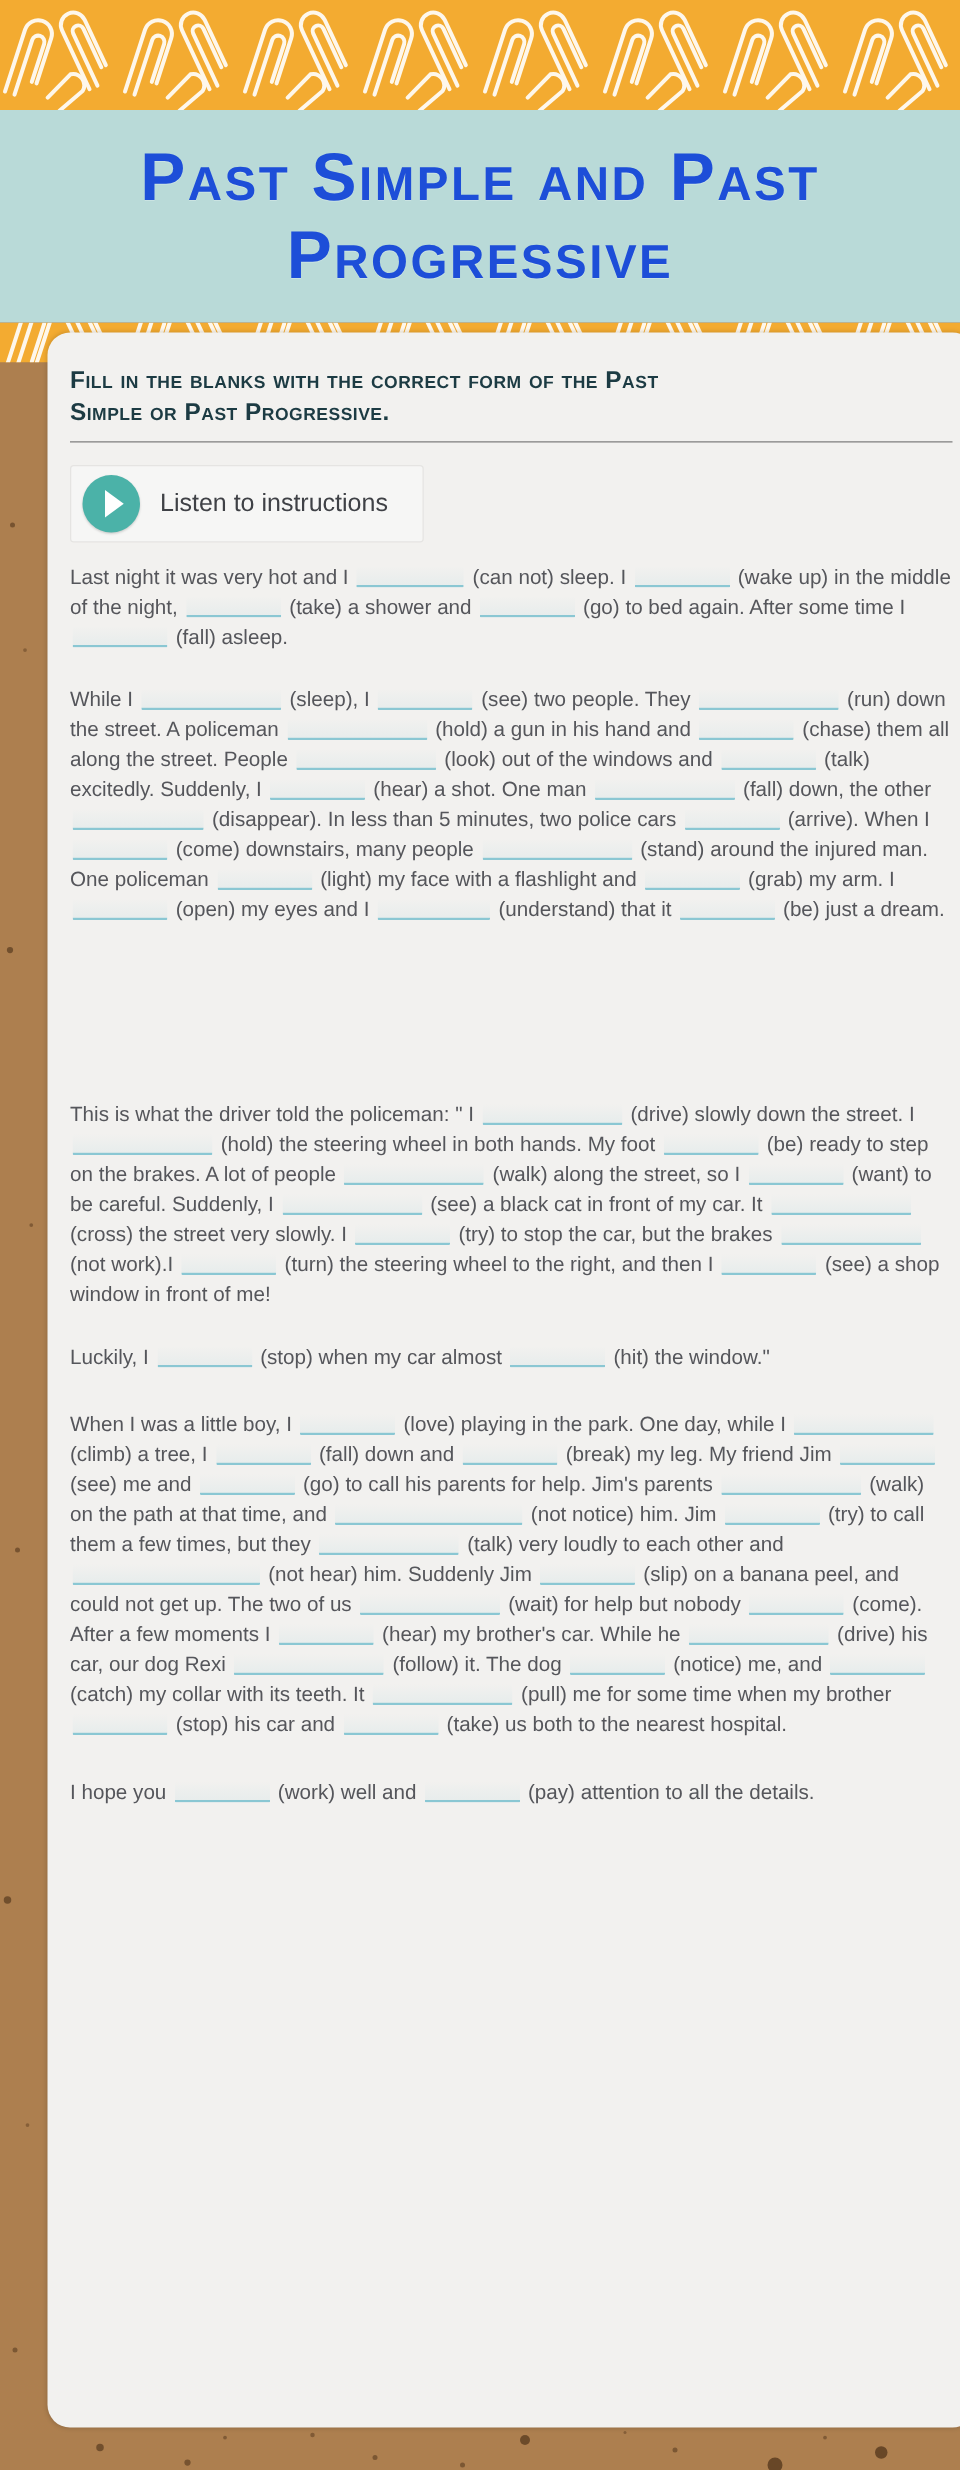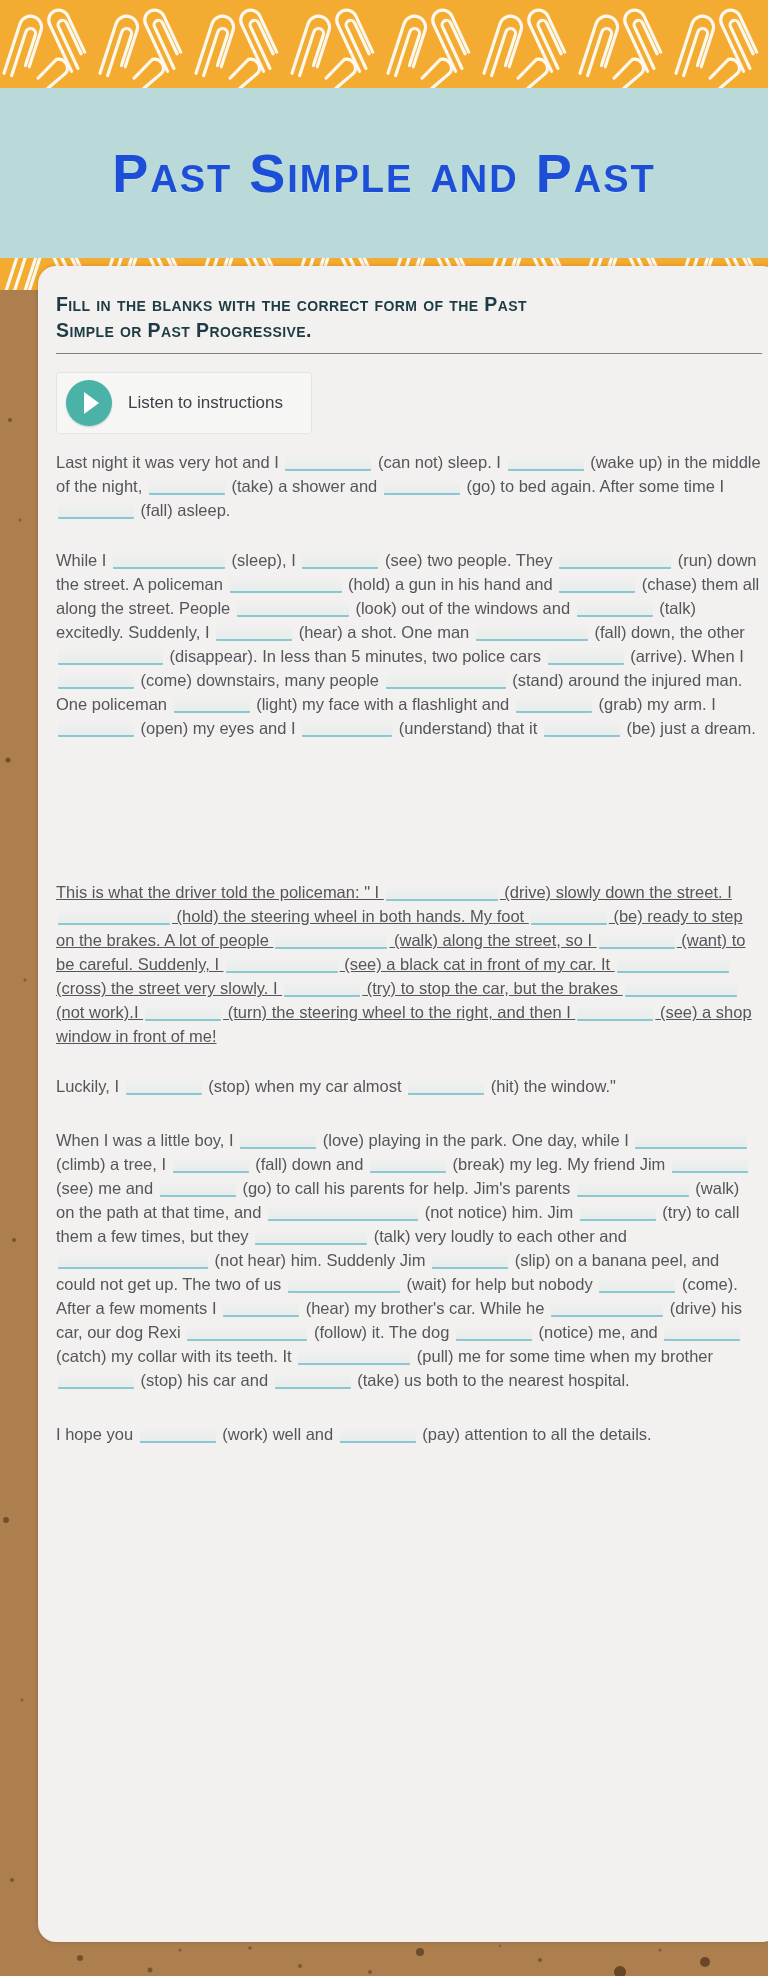--- a/index.html
+++ b/index.html
@@ -18,23 +18,23 @@
         box-sizing:border-box;padding:26px 18px 0 18px;box-shadow:0 0 4px rgba(0,0,0,0.18);border-radius:18px;}
   .instructions{font-variant:small-caps;font-weight:700;color:#1c3b43;font-size:19.5px;
         line-height:1.32;letter-spacing:0.4px;max-width:505px;margin:0 0 10px 0;}
   .divider{border:none;border-top:1px solid #7f7f7f;margin:0 0 18px 0;}
   .audio-btn{display:inline-flex;align-items:center;background:#f6f6f5;border:1px solid #e5e4e2;
         border-radius:3px;padding:7px 28px 7px 9px;cursor:pointer;margin:0 0 16px 0;}
   .play-circle{width:46px;height:46px;border-radius:50%;background:#4bb2a8;position:relative;
         margin-right:16px;box-shadow:0 1px 2px rgba(0,0,0,0.18);flex:0 0 auto;}
   .play-circle::after{content:"";position:absolute;left:18px;top:12px;width:0;height:0;
         border-left:15px solid #ffffff;border-top:11px solid transparent;border-bottom:11px solid transparent;}
-  .audio-label{color:#3f4146;font-size:17px;}
+  .audio-label{color:#3f4146;font-size:20px;}
   .exercise p.para{margin:0 0 26px 0;color:#55565b;font-size:16.5px;line-height:24px;}
-  .exercise p.gap-xl{margin-top:140px;text-decoration:underline;}
+  .exercise p.gap-xl{margin-top:140px;}
   .exercise p.gap-lg{margin-top:30px;}
   .blank{display:inline-block;height:15px;border-bottom:2px solid #8ac7d3;border-radius:1px;
         background:linear-gradient(to top, rgba(138,199,211,0.10), rgba(138,199,211,0));
         margin:0 2px;vertical-align:-3px;}
 </style>
 </head>
 <body>
 
 <div class="page">
 
@@ -90,20 +90,21 @@
         </pattern>
       </defs>
       <rect width="768" height="88" fill="#f3ab31"></rect>
       <rect width="768" height="88" fill="url(#clipsTop)"></rect>
     </svg>
   </div>
 
   <header class="hero">
     <h1 class="hero-title">
       <div>Past Simple and Past</div>
+      <div>Progressive</div>
     </h1>
   </header>
 
   <div class="band band-bottom">
     <svg width="768" height="32">
       <defs>
         <pattern id="clipsBot" width="96" height="88" patternUnits="userSpaceOnUse" patternTransform="translate(0,-34)">
           <g fill="none" stroke="#ffffff" stroke-width="3.2" stroke-linecap="round" opacity="0.9">
             <g transform="rotate(18 24 44)">
               <path d="M14 78 L14 26 A11 11 0 0 1 36 26 L36 64"></path>

